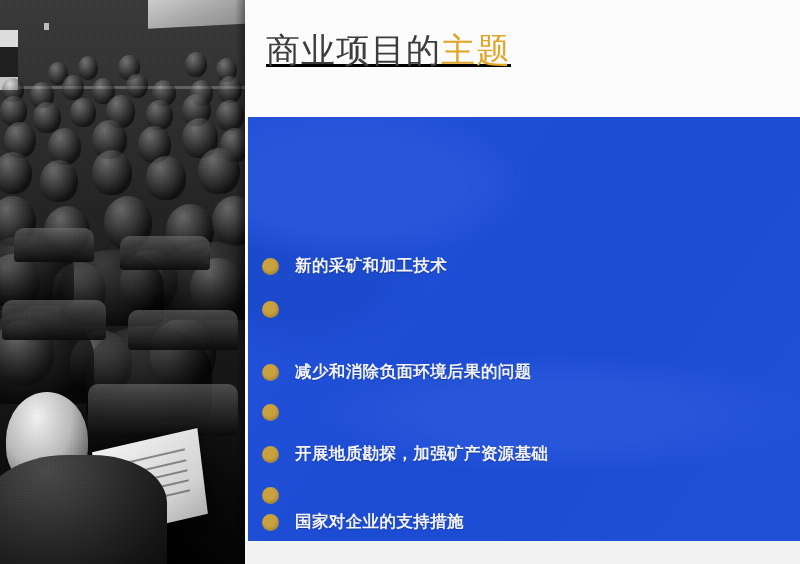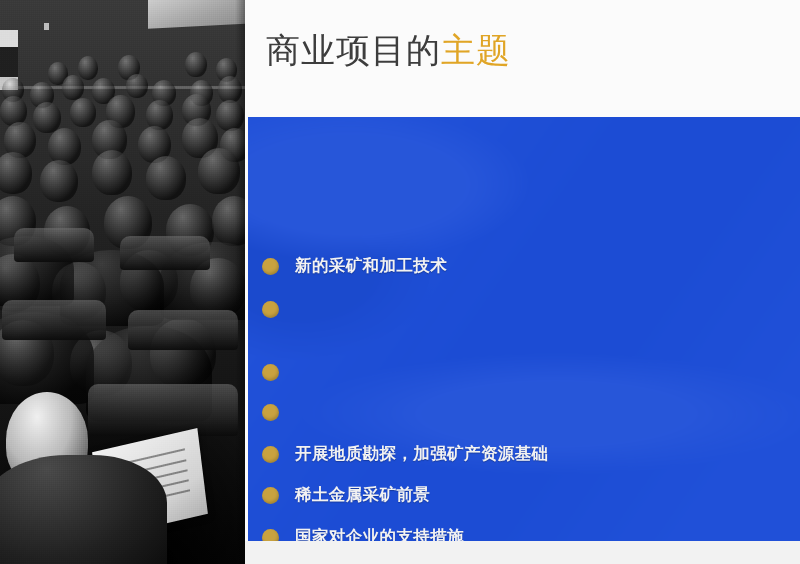--- a/index.html
+++ b/index.html
@@ -159,20 +159,21 @@
   
   .title-bar {
     position: absolute;
     left: 245px;
     top: 0;
     right: 4px;
     height: 123px;
     background: #fbfbfb;
     display: flex;
     align-items: center;
+    text-decoration: underline;
   }
   .title {
     margin: 0;
     padding-left: 21px;
     font-family: "DejaVu Serif", "Liberation Serif", serif;
     font-size: 34px;
     font-weight: 400;
     letter-spacing: 1px;
     color: #3d3d3d;
     line-height: 1;
@@ -350,37 +351,37 @@
         <span class="dot"></span>
         <span class="label">新的采矿和加工技术</span>
       </li>
 
       <li class="bullet" style="top:179px">
         <span class="dot"></span>
       </li>
 
       <li class="bullet" style="top:242px">
         <span class="dot"></span>
+        <span class="label">减少和消除负面环境后果的问题</span>
       </li>
 
       <li class="bullet" style="top:282px">
         <span class="dot"></span>
       </li>
 
       <li class="bullet" style="top:324px">
         <span class="dot"></span>
         <span class="label">开展地质勘探，加强矿产资源基础</span>
       </li>
 
       <li class="bullet" style="top:365px">
         <span class="dot"></span>
-        <span class="label">稀土金属采矿前景</span>
-      </li>
-
-      <li class="bullet" style="top:407px">
+      </li>
+
+      <li class="bullet" style="top:392px">
         <span class="dot"></span>
         <span class="label">国家对企业的支持措施</span>
       </li>
 
     </ul>
   </div>
 
   <div class="footer-strip"></div>
 </div>
 

